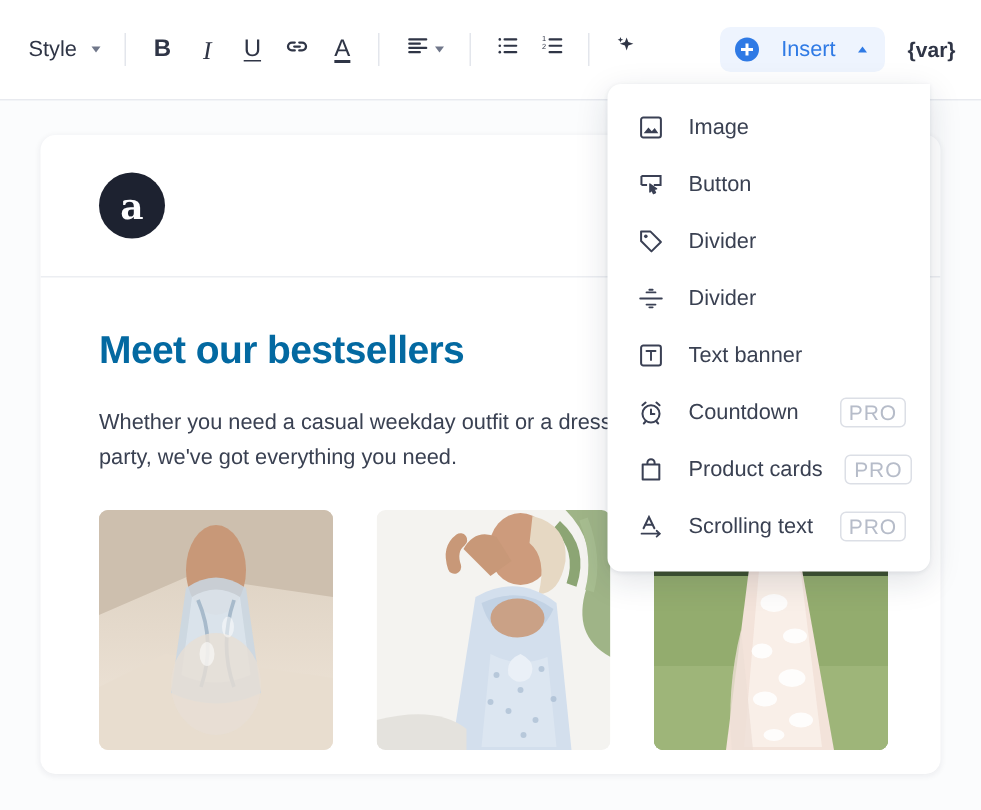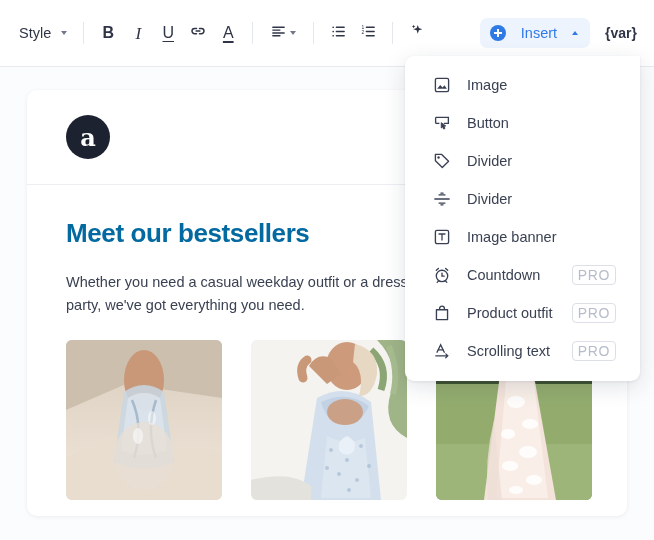--- a/index.html
+++ b/index.html
@@ -211,26 +211,26 @@
     flex: none;
     cursor: pointer;
   }
   .product-img svg { display: block; width: 100%; height: 100%; }
 
   
   .insert-menu {
     position: absolute;
     top: 56px;
     left: 405px;
-    width: 235px;
+    width: 215px;
     height: 325px;
     background: #ffffff;
     border-radius: 9px 0 9px 9px;
     box-shadow: 0 6px 22px rgba(25,35,60,0.13), 0 1px 3px rgba(25,35,60,0.08);
-    padding: 10px 8px;
+    padding: 10px 0;
     z-index: 20;
   }
 
   .menu-item {
     display: flex;
     align-items: center;
     height: 38px;
     padding: 0 16px 0 19px;
     gap: 15px;
     cursor: pointer;
@@ -495,21 +495,21 @@
     <span class="menu-label">Divider</span>
   </div>
 
   <div class="menu-item">
     <span class="menu-icon">
       <svg width="18" height="18" viewBox="0 0 24 24" fill="none" stroke="#3a4054" stroke-width="1.8">
         <rect x="3.2" y="3.2" width="17.6" height="17.6" rx="2"></rect>
         <path d="M8 8h8M12 8v8" stroke-width="1.7" stroke-linecap="round"></path>
       </svg>
     </span>
-    <span class="menu-label">Image banner</span>
+    <span class="menu-label">Text banner</span>
   </div>
 
   <div class="menu-item">
     <span class="menu-icon">
       <svg width="18" height="18" viewBox="0 0 24 24" fill="none" stroke="#3a4054" stroke-width="1.8" stroke-linecap="round">
         <circle cx="12" cy="13.2" r="7.6"></circle>
         <path d="M12 9.4v4h3"></path>
         <path d="M4.4 5.6 7.2 3.2M19.6 5.6 16.8 3.2"></path>
         <path d="M7.4 19.8 5.6 21.8M16.6 19.8l1.8 2"></path>
       </svg>
@@ -518,21 +518,21 @@
     <span class="pro-badge">PRO</span>
   </div>
 
   <div class="menu-item">
     <span class="menu-icon">
       <svg width="18" height="18" viewBox="0 0 24 24" fill="none" stroke="#3a4054" stroke-width="1.8" stroke-linejoin="round">
         <path d="M4.6 7.6h14.8v13.2H4.6z"></path>
         <path d="M8.8 7.6V6a3.2 3.2 0 0 1 6.4 0v1.6"></path>
       </svg>
     </span>
-    <span class="menu-label">Product outfit</span>
+    <span class="menu-label">Product cards</span>
     <span class="pro-badge">PRO</span>
   </div>
 
   <div class="menu-item">
     <span class="menu-icon">
       <svg width="18" height="18" viewBox="0 0 24 24" fill="none" stroke="#3a4054" stroke-width="1.8" stroke-linecap="round">
         <path d="M5.4 13.6 10.2 3.6l4.8 10"></path>
         <path d="M7.2 10.4h6"></path>
         <path d="M3.6 18.4h16.2M17 15.8l2.8 2.6-2.8 2.6" stroke-width="1.6"></path>
       </svg>

